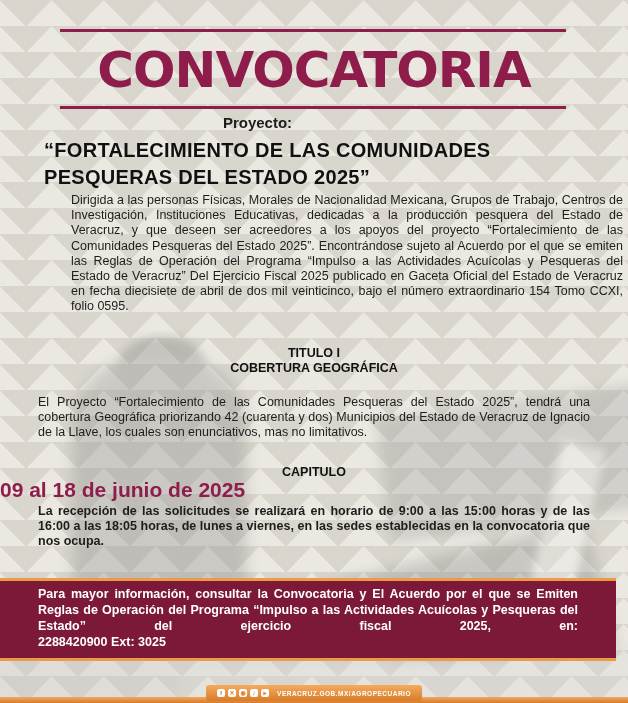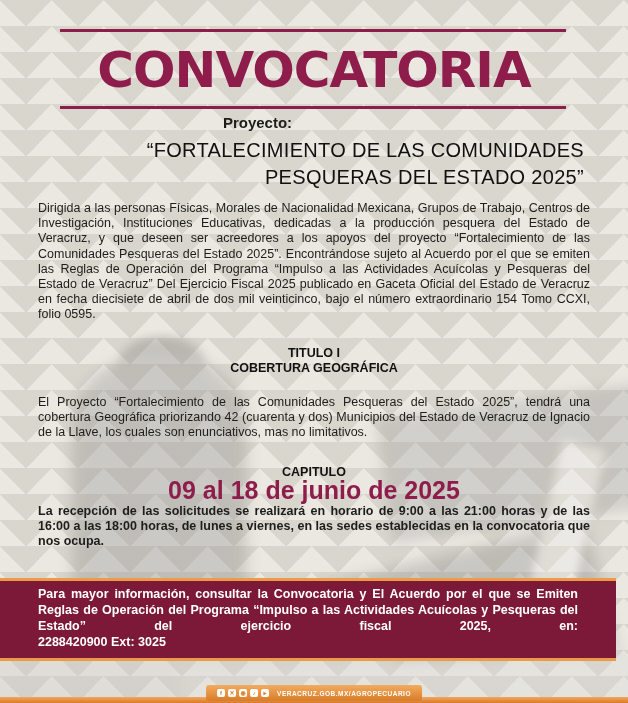--- a/index.html
+++ b/index.html
@@ -46,42 +46,42 @@
     font-size:50px;line-height:64px;
     letter-spacing:-1px;
     color:#8e1d4c;
     margin:0;
   }
   .project-label{
     top:114px;left:0;width:515px;text-align:center;
     font-weight:bold;font-size:15px;color:#1d1d1b;
   }
   .project-title{
-    top:137px;left:44px;width:540px;text-align:right;
-    font-weight:normal;font-size:20px;line-height:27px;
+    top:137px;left:44px;width:540px;text-align:left;
+    font-weight:bold;font-size:20px;line-height:27px;
     letter-spacing:.3px;color:#111;
   }
   .body-par{
     left:38px;width:552px;
     font-size:12.5px;line-height:15.2px;
     text-align:justify;margin:0;
   }
-  .intro{top:201px;}
+  .intro{top:193px;margin-left:33px;}
   .section-headings{
     top:346px;left:0;width:628px;text-align:center;
     font-weight:bold;font-size:12.5px;line-height:15px;color:#111;
   }
   .coverage{top:395px;}
   .vigencia-heading{
     top:465px;left:0;width:628px;text-align:center;
     font-weight:bold;font-size:12.5px;color:#111;
   }
   .vigencia-date{
-    top:477px;left:0;width:628px;text-align:center;
-    font-weight:bold;font-size:25px;line-height:26px;color:#8e1d4c;
+    top:477px;left:0;width:628px;
+    font-weight:bold;font-size:21px;line-height:26px;color:#8e1d4c;
   }
   .vigencia-body{top:504px;font-weight:bold;}
 
   .band{
     position:absolute;left:0;right:12px;top:578px;height:83px;z-index:3;
     background:#7c1838;
     border-top:3px solid #ec9a45;
     border-bottom:3px solid #ec9a45;
     box-sizing:border-box;
     padding:5px 38px 0 38px;
@@ -148,21 +148,21 @@
 
     <div class="section-headings">
       <div>TITULO I</div>
       <div>COBERTURA GEOGRÁFICA</div>
     </div>
 
     <p class="body-par coverage">El Proyecto “Fortalecimiento de las Comunidades Pesqueras del Estado 2025”, tendrá una cobertura Geográfica priorizando 42 (cuarenta y dos) Municipios del Estado de Veracruz de Ignacio de la Llave, los cuales son enunciativos, mas no limitativos.</p>
 
     <div class="vigencia-heading">CAPITULO</div>
     <div class="vigencia-date">09 al 18 de junio de 2025</div>
-    <p class="body-par vigencia-body">La recepción de las solicitudes se realizará en horario de 9:00 a las 21:00 horas y de las 16:00 a las 18:00 horas, de lunes a viernes, en las sedes establecidas en la convocatoria que nos ocupa.</p>
+    <p class="body-par vigencia-body">La recepción de las solicitudes se realizará en horario de 9:00 a las 15:00 horas y de las 16:00 a las 18:05 horas, de lunes a viernes, en las sedes establecidas en la convocatoria que nos ocupa.</p>
   </div>
 
   <div class="band">
     <p class="band-text">Para mayor información, consultar la Convocatoria y El Acuerdo por el que se Emiten Reglas de Operación del Programa “Impulso a las Actividades Acuícolas y Pesqueras del Estado” del ejercicio fiscal 2025, en:</p>
     <div class="band-phone">2288420900 Ext: 3025</div>
   </div>
 
   <div class="bottom-strip"></div>
 
   <div class="social-pill">

